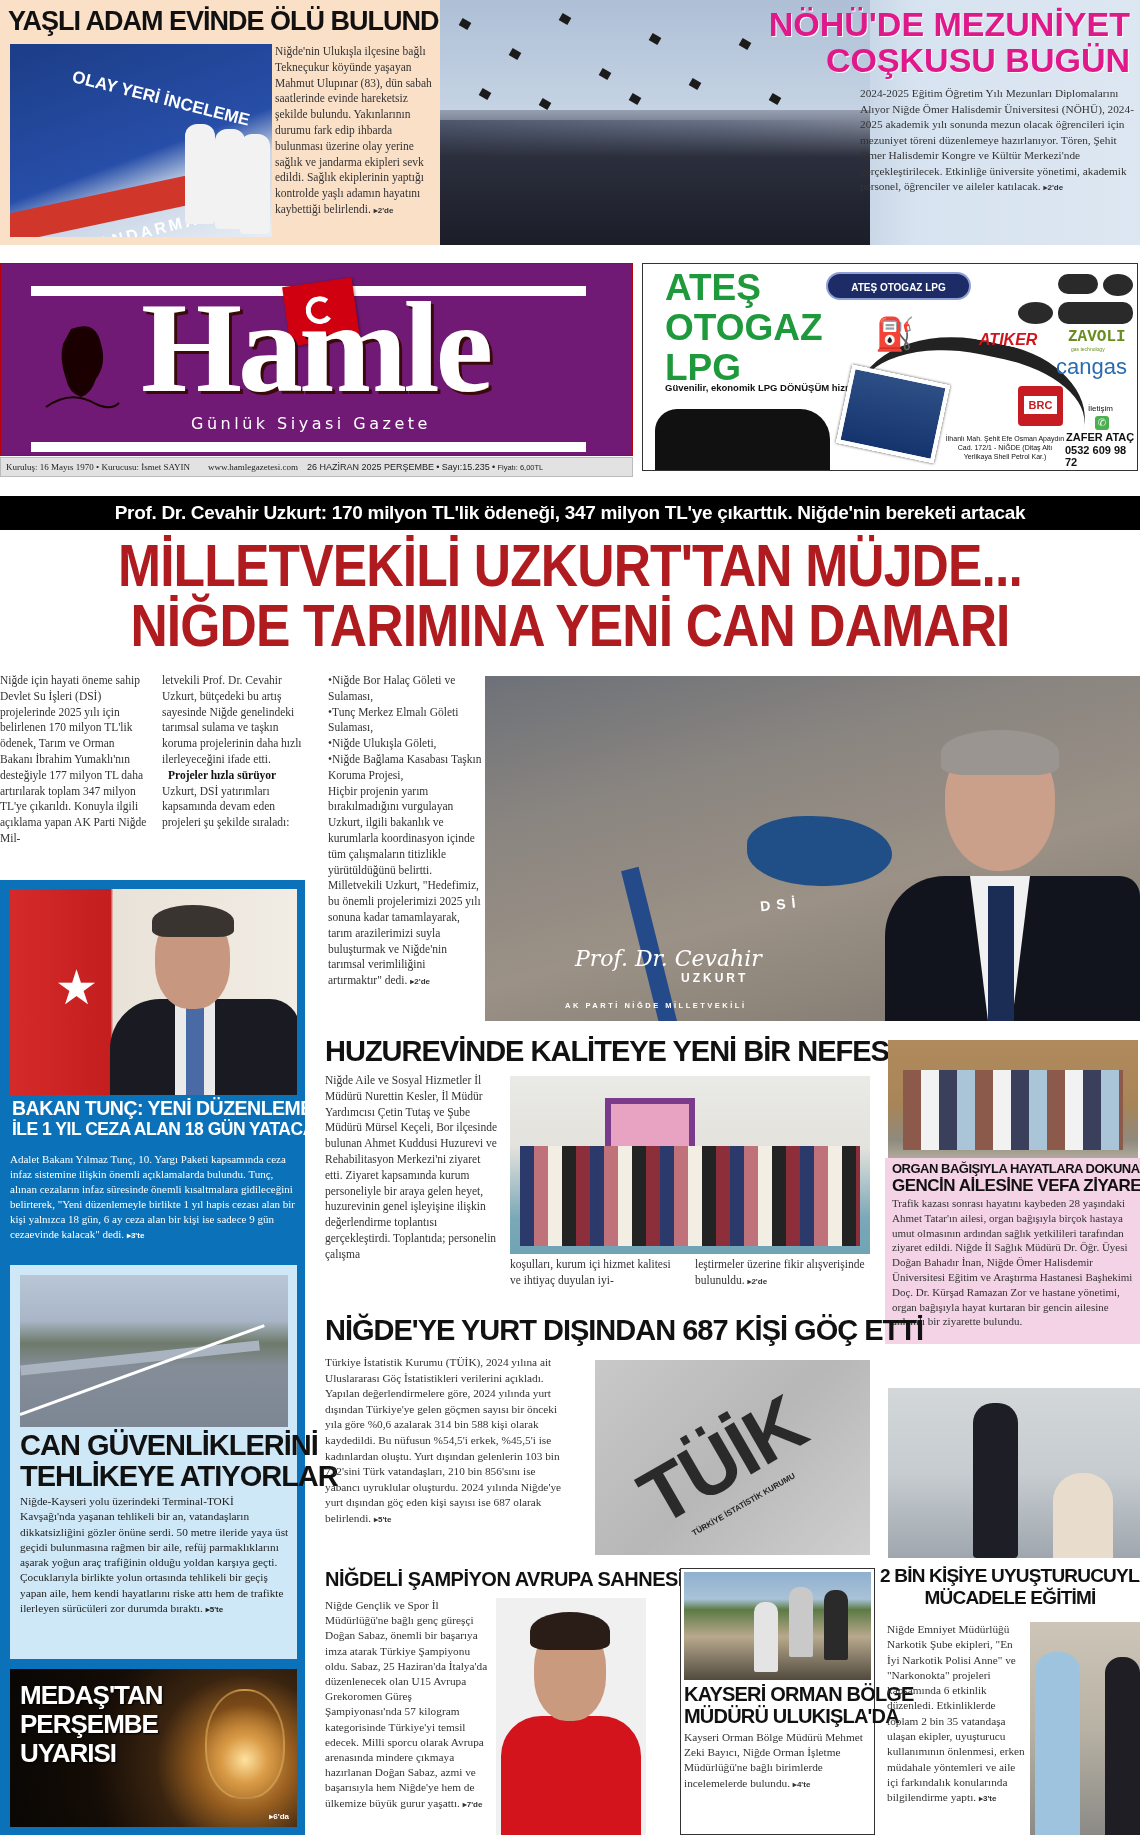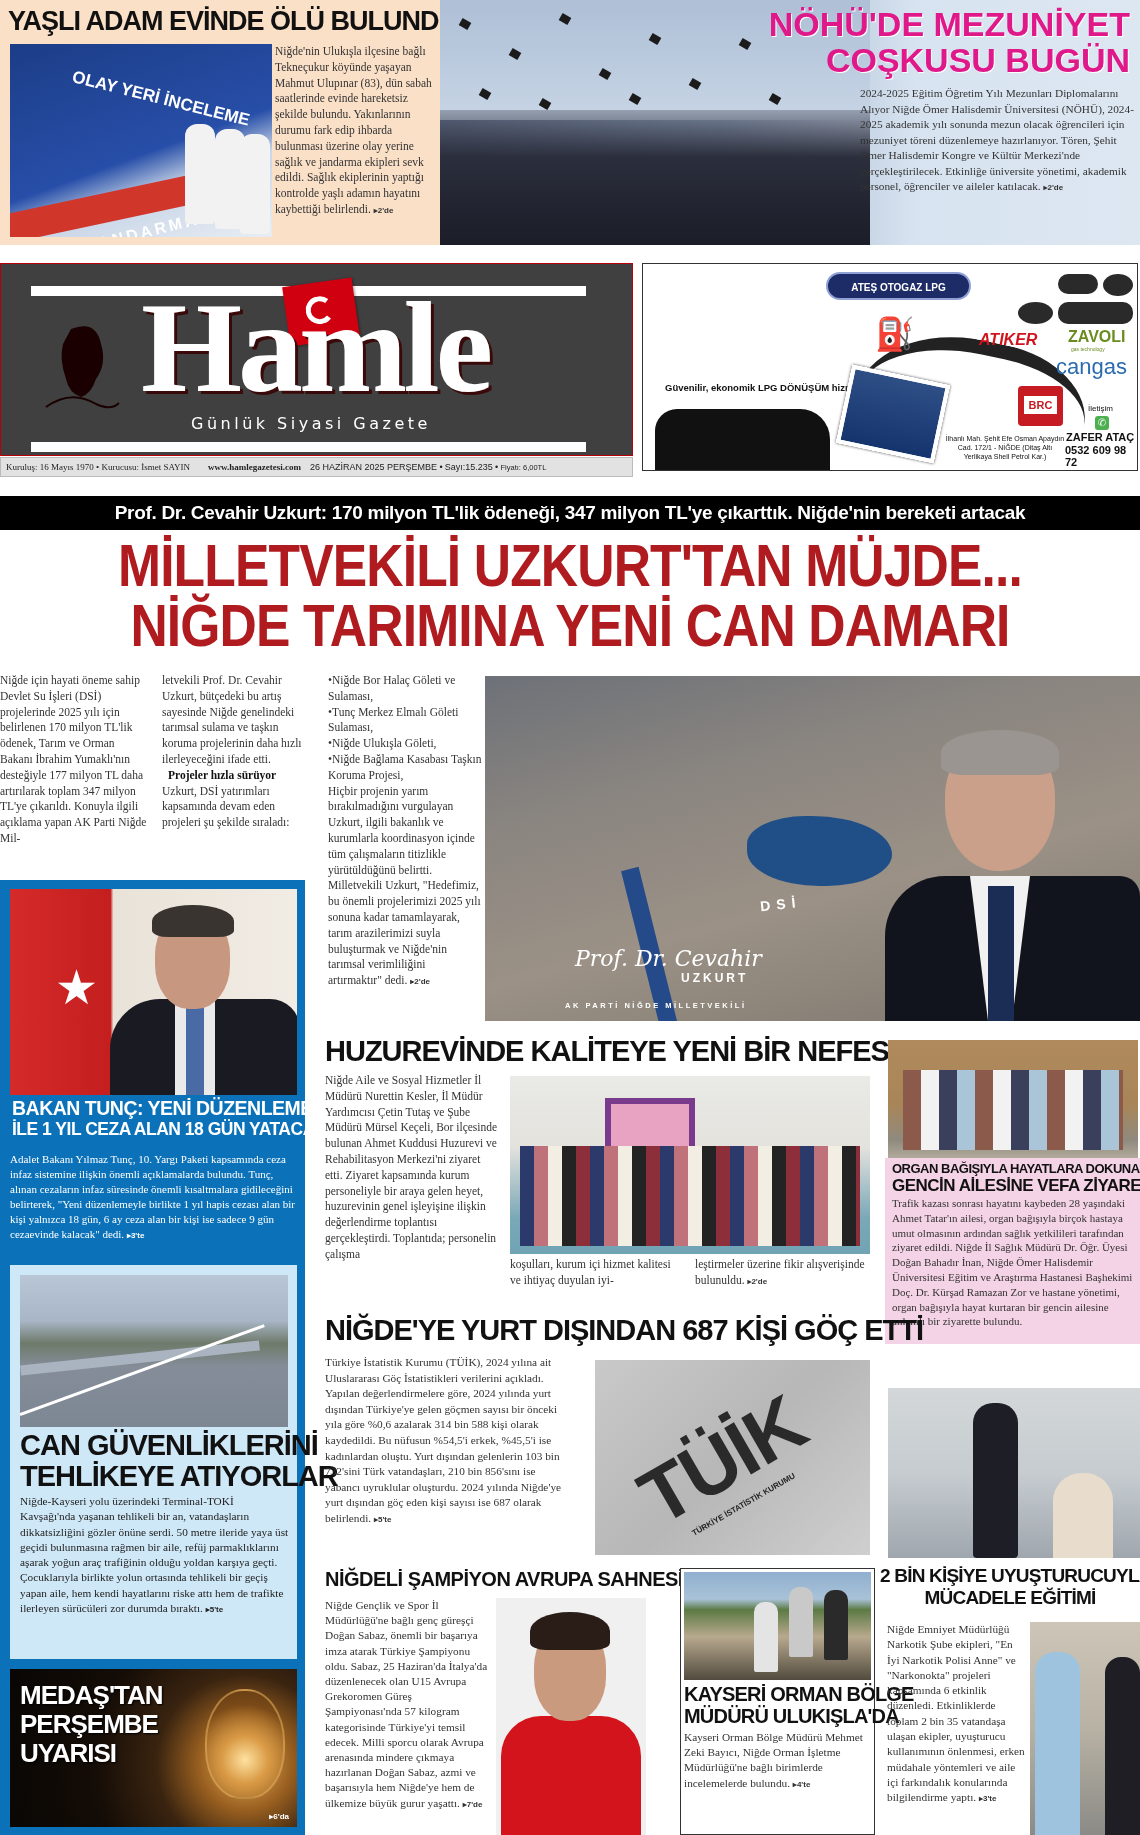--- a/index.html
+++ b/index.html
@@ -22,44 +22,44 @@
 
 
 #s2{left:440px;top:0;width:700px;height:245px;background:linear-gradient(90deg,#6d7d97 0%,#9eb0c9 40%,#d7e3f0 68%,#dde7f2 100%)}
 #s2 .crowd{left:0;top:110px;width:430px;height:135px;background:linear-gradient(180deg,rgba(40,40,60,.3) 0%,#2b2e3c 35%,#1b1e28 100%)}
 #s2 .sky{left:0;top:0;width:430px;height:120px;background:linear-gradient(180deg,#aebfd6,#c7d5e5)}
 #s2 .cap{position:absolute;width:10px;height:8px;background:#1b1b1b;transform:rotate(30deg)}
 #s2 h2{position:absolute;right:10px;top:6px;font-size:34px;line-height:36px;color:#e0198b;text-align:right;white-space:nowrap;font-family:"Liberation Sans",sans-serif;font-weight:900;text-shadow:1px 1px 0 #fff}
 #s2 .txt{left:420px;top:86px;width:275px;font-size:11.3px;line-height:15.5px}
 
 
-#mast{left:0;top:263px;width:633px;height:193px;background:#404040;border:1px solid #b8000a}
+#mast{left:0;top:263px;width:633px;height:193px;background:#701a75;border:1px solid #b8000a}
 #mast .bar{position:absolute;left:30px;width:555px;height:10px;background:#fff}
 #mast .logo{position:absolute;left:140px;top:18px;font-family:"Liberation Serif",serif;font-weight:bold;font-size:130px;line-height:130px;color:#fff;text-shadow:3px 3px 0 #3a0a0a;letter-spacing:-4px}
 #mast .sub{position:absolute;left:190px;top:150px;color:#fff;font-family:"DejaVu Sans",sans-serif;font-size:16px;letter-spacing:3.5px}
 #mast .portrait{position:absolute;left:40px;top:55px;width:80px;height:100px}
 #mast .flag{position:absolute;left:285px;top:18px;width:70px;height:60px;background:#d10010;transform:rotate(-8deg);box-shadow:1px 1px 3px rgba(0,0,0,.4)}
 #mast .flag .moon{position:absolute;left:20px;top:14px;width:28px;height:28px;border-radius:50%;border:5px solid #fff;border-right-color:transparent}
 #infobar{left:0;top:457px;width:633px;height:20px;background:#e2e2e2;border:1px solid #bbb;font-size:9px;line-height:18px;padding-left:5px;white-space:nowrap;color:#222}
-#infobar b{font-weight:bold}
+#infobar b{font-weight:normal}
 #infobar .sans{font-family:"Liberation Sans",sans-serif}
 
 
 #ad{left:642px;top:263px;width:496px;height:208px;border:1px solid #333;background:#fff;overflow:hidden}
 #ad .brand{position:absolute;left:22px;top:4px;font-family:"Liberation Sans",sans-serif;font-weight:900;font-size:37px;line-height:40px;color:#1e9a3c}
 #ad .slogan{position:absolute;left:22px;top:118px;font-family:"Liberation Sans",sans-serif;font-weight:bold;font-size:9.5px;line-height:11px;color:#111}
 #ad .pill{position:absolute;left:183px;top:8px;width:145px;height:28px;border-radius:14px;background:#1d2b66;color:#fff;font-family:"Liberation Sans",sans-serif;font-weight:900;font-size:10px;text-align:center;line-height:28px;border:2px solid #8fa0d5}
 #ad .car{position:absolute;left:12px;top:145px;width:175px;height:70px;background:#111;border-radius:22px 30px 4px 4px}
 #ad .shop{position:absolute;left:200px;top:110px;width:100px;height:80px;background:linear-gradient(180deg,#2e4e86,#15346e);transform:rotate(12deg);border:4px solid #fff;box-shadow:0 0 3px #444}
 #ad .road{position:absolute;left:210px;top:75px;width:230px;height:160px;border-top:14px solid #222;border-radius:50% 40% 0 0;transform:rotate(12deg)}
 #ad .pump{position:absolute;left:232px;top:54px;font-size:32px;line-height:32px;color:#111}
 #ad .tanks{position:absolute;left:370px;top:10px;width:120px;height:50px}
 #ad .tanks span{position:absolute;background:#2a2a2a;border-radius:10px}
 #ad .atiker{position:absolute;left:336px;top:67px;font-family:"Liberation Sans",sans-serif;font-style:italic;font-weight:900;font-size:16px;color:#d1141b}
-#ad .zavoli{position:absolute;left:425px;top:64px;font-family:Liberation Sans, sans-serif;font-weight:900;font-size:16px;color:#6a8c1f}
+#ad .zavoli{position:absolute;left:425px;top:64px;font-family:Liberation Mono, monospace;font-weight:900;font-size:16px;color:#6a8c1f}
 #ad .zavoli-sub{position:absolute;left:428px;top:82px;font-family:"Liberation Sans",sans-serif;font-size:5px;color:#6a8c1f}
 #ad .cangas{position:absolute;left:413px;top:90px;font-family:"Liberation Sans",sans-serif;font-size:22px;color:#2a6bb0}
 #ad .brc{position:absolute;left:375px;top:122px;width:45px;height:40px;background:#c61b22;border-radius:4px}
 #ad .brc span{position:absolute;left:6px;top:10px;width:33px;height:18px;background:#fff;color:#c61b22;font-family:"Liberation Sans",sans-serif;font-weight:900;font-size:11px;text-align:center;line-height:18px}
 #ad .contact-lbl{position:absolute;left:445px;top:140px;font-family:"Liberation Sans",sans-serif;font-size:8px;color:#111}
 #ad .wa{position:absolute;left:452px;top:152px;width:14px;height:14px;background:#4caf50;border-radius:3px;color:#fff;font-size:10px;text-align:center;line-height:14px}
 #ad .name{position:absolute;left:423px;top:167px;font-family:"Liberation Sans",sans-serif;font-weight:bold;font-size:11px;color:#111}
 #ad .phone{position:absolute;left:422px;top:180px;font-family:"Liberation Sans",sans-serif;font-weight:bold;font-size:11px;color:#111}
 #ad .addr{position:absolute;left:302px;top:170px;width:120px;font-family:"Liberation Sans",sans-serif;font-size:7px;line-height:9px;text-align:center;color:#111}
 
@@ -230,20 +230,25 @@
   <b>www.hamlegazetesi.com</b>
   &nbsp;&nbsp;
   <span class="sans">26 HAZİRAN 2025 PERŞEMBE</span>
   <span class="sans">•</span>
   <span class="sans">Sayı:15.235</span>
   <span class="sans">•</span>
   <span class="sans" style="font-size:7.5px">Fiyatı: 6,00TL</span>
 </div>
 
 <aside id="ad" class="abs">
+  <div class="brand">
+    <div>ATEŞ</div>
+    <div>OTOGAZ</div>
+    <div>LPG</div>
+  </div>
   <div class="pill">ATEŞ OTOGAZ LPG</div>
   <div class="road"></div>
   <div class="pump">⛽</div>
   <div class="tanks">
     <span style="left:45px;top:0;width:40px;height:20px"></span>
     <span style="left:90px;top:0;width:30px;height:22px;border-radius:50%"></span>
     <span style="left:5px;top:28px;width:35px;height:22px;border-radius:50%"></span>
     <span style="left:45px;top:28px;width:75px;height:22px"></span>
   </div>
   <div class="slogan">Güvenilir, ekonomik LPG DÖNÜŞÜM hizmetleri sunar.</div>

